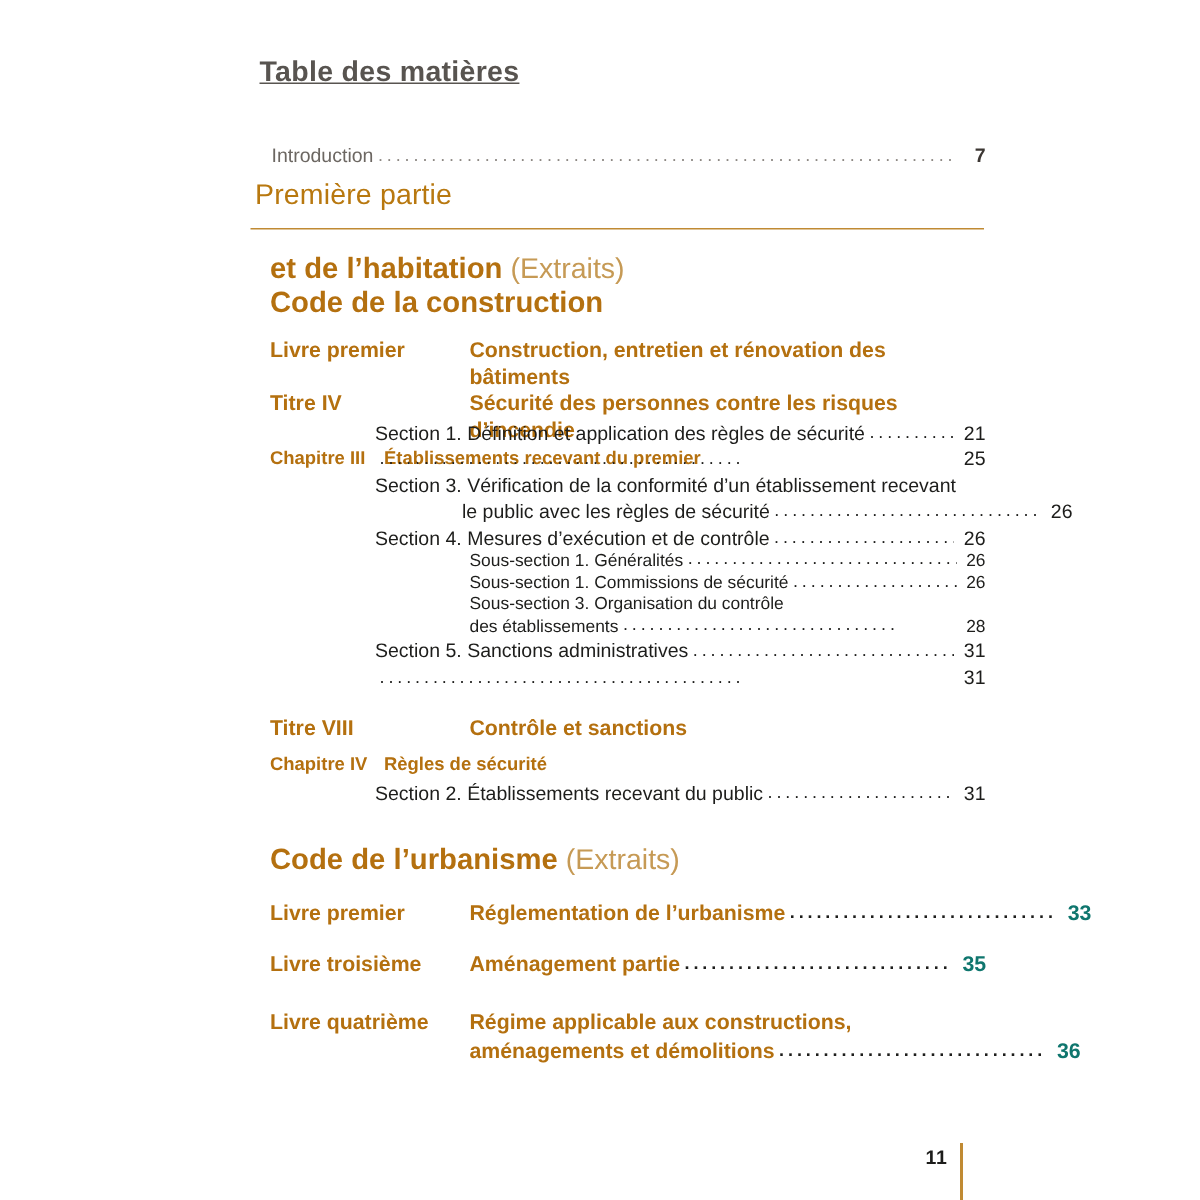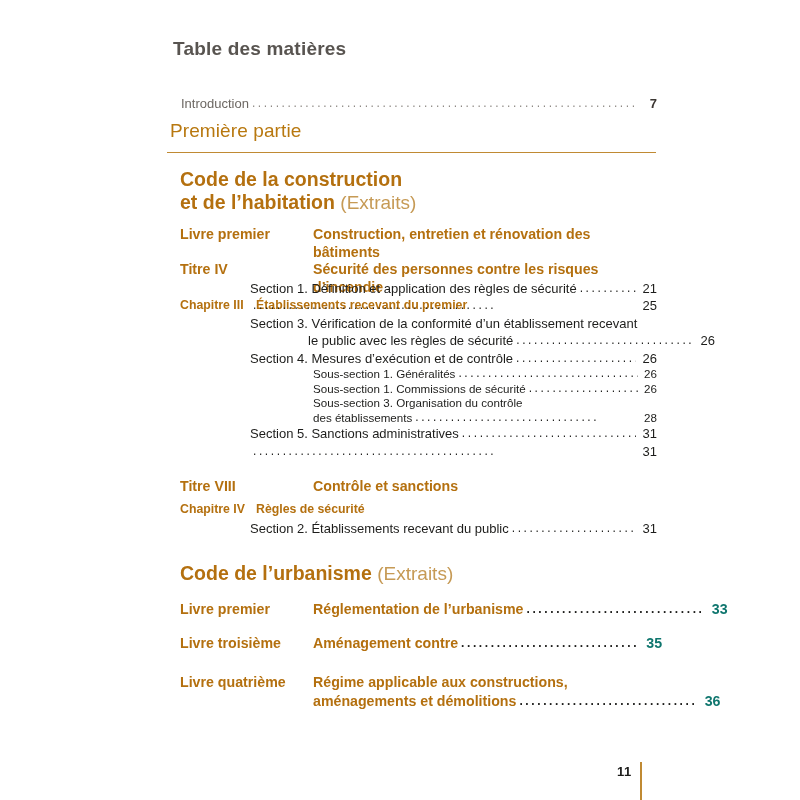--- a/index.html
+++ b/index.html
@@ -25,20 +25,21 @@
 
   
   .toc-title {
     position: absolute;
     left: 173px;
     top: 38px;
     font-size: 19px;
     font-weight: bold;
     color: #585450;
     letter-spacing: .2px;
+    text-decoration: underline;
   }
 
   
   .row {
     display: flex;
     align-items: baseline;
     width: 100%;
   }
   .row .lbl { white-space: pre; }
   .row .dots {
@@ -202,25 +203,25 @@
   <div class="intro-line row">
     <span class="lbl">Introduction</span>
     <span class="dots">......................................................................................</span>
     <span class="pg">7</span>
   </div>
 
   <div class="part-title">Première partie</div>
   <div class="part-rule"></div>
 
   <div class="code-head" style="top:168px;">
-    <div>Code de la construction</div>
     <div>
       <span>et de l’habitation</span>
       <span class="extr">(Extraits)</span>
     </div>
+    <div>Code de la construction</div>
   </div>
 
   <div class="lv-block" style="top:226px;">
     <div class="lv-row">
       <span class="k">Livre premier</span>
       <span class="v">Construction, entretien et rénovation des bâtiments</span>
     </div>
     <div class="lv-row">
       <span class="k">Titre IV</span>
       <span class="v">Sécurité des personnes contre les risques d’incendie</span>
@@ -323,21 +324,21 @@
     <span class="vv row">
       <span class="lbl">Réglementation de l’urbanisme</span>
       <span class="dots">..............................</span>
       <span class="pg">33</span>
     </span>
   </div>
 
   <div class="urb-row" style="top:634px;">
     <span class="k">Livre troisième</span>
     <span class="vv row">
-      <span class="lbl">Aménagement contre</span>
+      <span class="lbl">Aménagement partie</span>
       <span class="dots">..............................</span>
       <span class="pg">35</span>
     </span>
   </div>
 
   <div class="urb-row" style="top:673px;">
     <span class="k">Livre quatrième</span>
     <span class="vv">
       <div>Régime applicable aux constructions,</div>
       <div class="row">

